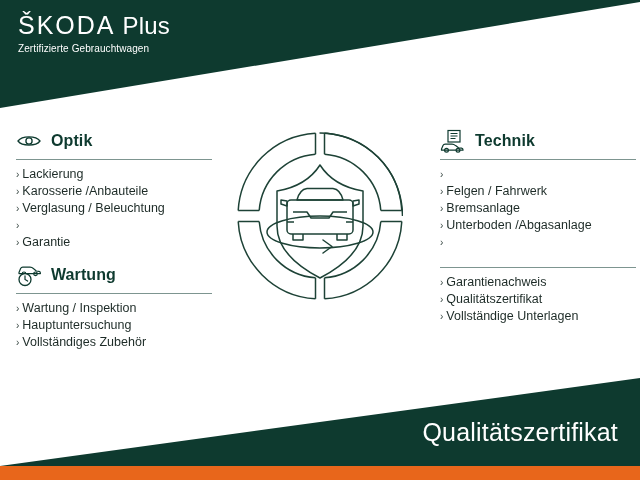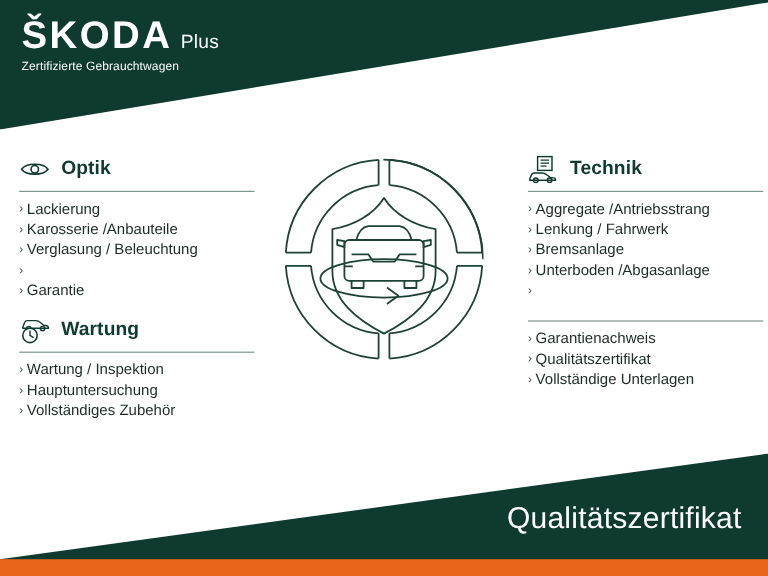--- a/index.html
+++ b/index.html
@@ -48,28 +48,28 @@
     left: 18px;
     top: 13px;
     color: #ffffff;
   }
   .brand-row {
     display: flex;
     align-items: baseline;
     gap: 7px;
   }
   .brand-mark {
-    font-size: 32px;
-    font-weight: bold;
+    font-size: 25px;
+    font-weight: normal;
     letter-spacing: 2.0px;
     line-height: 1;
     color: #ffffff;
   }
   .brand-sub {
-    font-size: 16px;
+    font-size: 24px;
     font-weight: normal;
     letter-spacing: 0.2px;
     line-height: 1;
     color: #ffffff;
   }
   .brand-tagline {
     margin-top: 5px;
     font-size: 10px;
     letter-spacing: 0.1px;
     color: #ffffff;
@@ -208,25 +208,24 @@
         <path d="M1.5 20 L3 16.5 C3.4 15.6, 4.2 15.2, 5.2 15.2 L12 15.2 C13.2 15.2, 14.6 15.8, 15.6 16.6 L18.5 18.8 L21.5 19.2 C22.6 19.4, 23 20, 23 20.8 L23 21.2 L1.5 21.2 Z" fill="none" stroke="#0e3a2f" stroke-width="1.2" stroke-linejoin="round"></path>
         <circle cx="6.5" cy="21.2" r="1.9" fill="none" stroke="#0e3a2f" stroke-width="1.2"></circle>
         <circle cx="18" cy="21.2" r="1.9" fill="none" stroke="#0e3a2f" stroke-width="1.2"></circle>
       </svg>
       <span class="sec-title">Technik</span>
     </div>
     <div class="sec-rule"></div>
     <ul class="sec-list">
       <li>
           <span class="chev">›</span>
-          <span>Aggregate /Antriebsstrang</span>
-        </li>
-      <li>
-          <span class="chev">›</span>
-          <span>Lenkung / Fahrwerk</span>
+        </li>
+      <li>
+          <span class="chev">›</span>
+          <span>Felgen / Fahrwerk</span>
         </li>
       <li>
           <span class="chev">›</span>
           <span>Bremsanlage</span>
         </li>
       <li>
           <span class="chev">›</span>
           <span>Unterboden /Abgasanlage</span>
         </li>
       <li>

